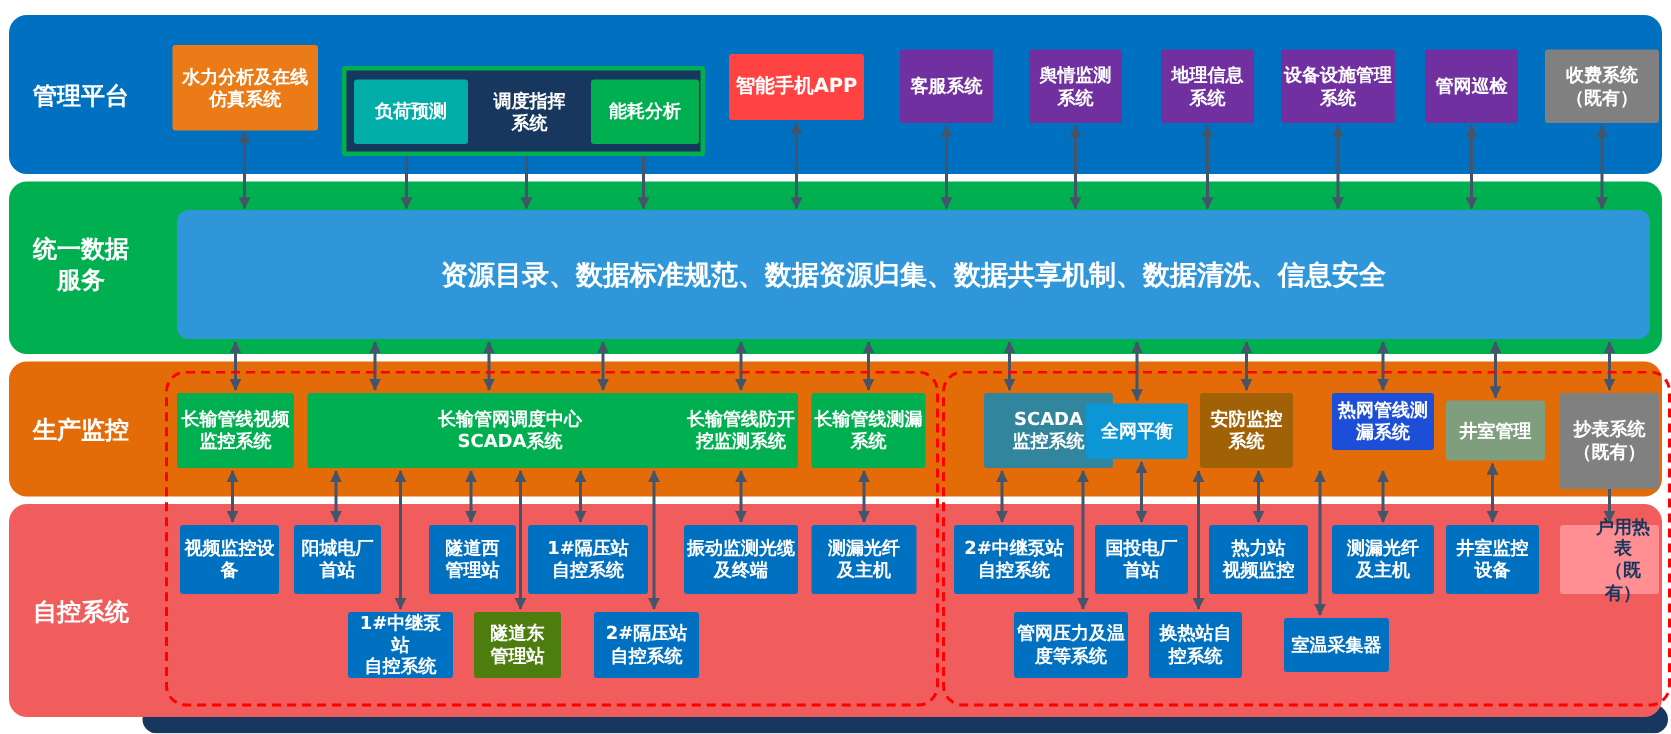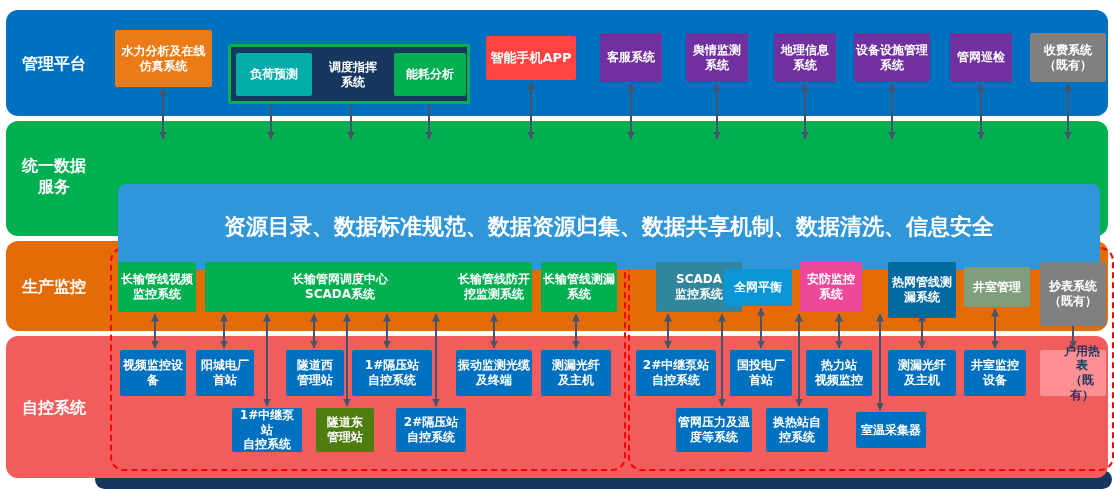--- a/index.html
+++ b/index.html
@@ -5,21 +5,21 @@
   html,body{margin:0;padding:0;background:#fff;}
   body{font-family:"DejaVu Sans","Liberation Sans",sans-serif;}
   .canvas{position:relative;width:1114px;height:489px;background:#fff;overflow:hidden;}
   .band{position:absolute;left:6px;width:1102px;border-radius:12px;z-index:1;}
   .band-label{position:absolute;color:#fff;font-weight:bold;font-size:16px;line-height:1.3;
     white-space:pre-line;text-align:center;z-index:5;}
   .box{position:absolute;display:flex;align-items:center;justify-content:center;text-align:center;
     color:#fff;font-weight:bold;font-size:12px;line-height:1.22;white-space:pre-line;
     border-radius:2px;box-sizing:border-box;padding:2px;z-index:10;}
   .panel{position:absolute;display:flex;align-items:center;justify-content:center;text-align:center;
-    color:#fff;font-weight:bold;font-size:22px;border-radius:8px;z-index:9;padding:0 14px;box-sizing:border-box;margin-top:44px;}
+    color:#fff;font-weight:bold;font-size:18px;border-radius:8px;z-index:9;padding:0 14px;box-sizing:border-box;}
   .group{position:absolute;border:3px solid #00B050;box-sizing:border-box;z-index:10;border-radius:2px;}
   .group .box{z-index:11;}
   .dashed{position:absolute;border:2px dashed #FF0000;border-radius:14px;z-index:8;}
   .bottom-bar{position:absolute;background:#17375E;border-radius:10px;z-index:0;}
   .arrows{position:absolute;left:0;top:0;z-index:4;}
   .arrows line{stroke:#44546A;stroke-width:2;marker-start:url(#ah);marker-end:url(#ah);}
 </style>
 </head>
 <body>
 
@@ -116,22 +116,22 @@
   <div class="panel" style="left: 118px; top: 140px; width: 982px; height: 86px; background: rgb(47, 150, 217);">资源目录、数据标准规范、数据资源归集、数据共享机制、数据清洗、信息安全</div>
 
   <div class="box" style="left: 118px; top: 262px; width: 78px; height: 50px; background: rgb(0, 176, 80);">长输管线视频监控系统</div>
   <div class="box" style="left: 205px; top: 262px; width: 270px; height: 50px; background: rgb(0, 176, 80);">长输管网调度中心
 SCADA系统</div>
   <div class="box" style="left: 456px; top: 262px; width: 76px; height: 50px; background: rgb(0, 176, 80);">长输管线防开挖监测系统</div>
   <div class="box" style="left: 541px; top: 262px; width: 76px; height: 50px; background: rgb(0, 176, 80);">长输管线测漏系统</div>
   <div class="box" style="left: 656px; top: 262px; width: 86px; height: 50px; background: rgb(49, 133, 156);">SCADA
 监控系统</div>
   <div class="box" style="left: 724px; top: 269px; width: 68px; height: 37px; background: rgb(13, 150, 214);">全网平衡</div>
-  <div class="box" style="left: 800px; top: 262px; width: 62px; height: 50px; background: #ec4899;">安防监控系统</div>
-  <div class="box" style="left: 888px; top: 262px; width: 68px; height: 56px; background: #0369a1;">热网管线测漏系统</div>
+  <div class="box" style="left: 800px; top: 262px; width: 62px; height: 50px; background: #a16207;">安防监控系统</div>
+  <div class="box" style="left: 888px; top: 262px; width: 68px; height: 38px; background: #1d4ed8;">热网管线测漏系统</div>
   <div class="box" style="left: 964px; top: 267px; width: 66px; height: 40px; background: rgb(126, 158, 126);">井室管理</div>
   <div class="box" style="left: 1040px; top: 262px; width: 66px; height: 64px; background: rgb(128, 128, 128);">抄表系统
 （既有）</div>
 
   <div class="box" style="left: 120px; top: 350px; width: 66px; height: 46px; background: rgb(0, 112, 192);">视频监控设备</div>
   <div class="box" style="left: 196px; top: 350px; width: 58px; height: 46px; background: rgb(0, 112, 192);">阳城电厂首站</div>
   <div class="box" style="left: 286px; top: 350px; width: 58px; height: 46px; background: rgb(0, 112, 192);">隧道西
 管理站</div>
   <div class="box" style="left: 352px; top: 350px; width: 80px; height: 46px; background: rgb(0, 112, 192);">1#隔压站
 自控系统</div>

